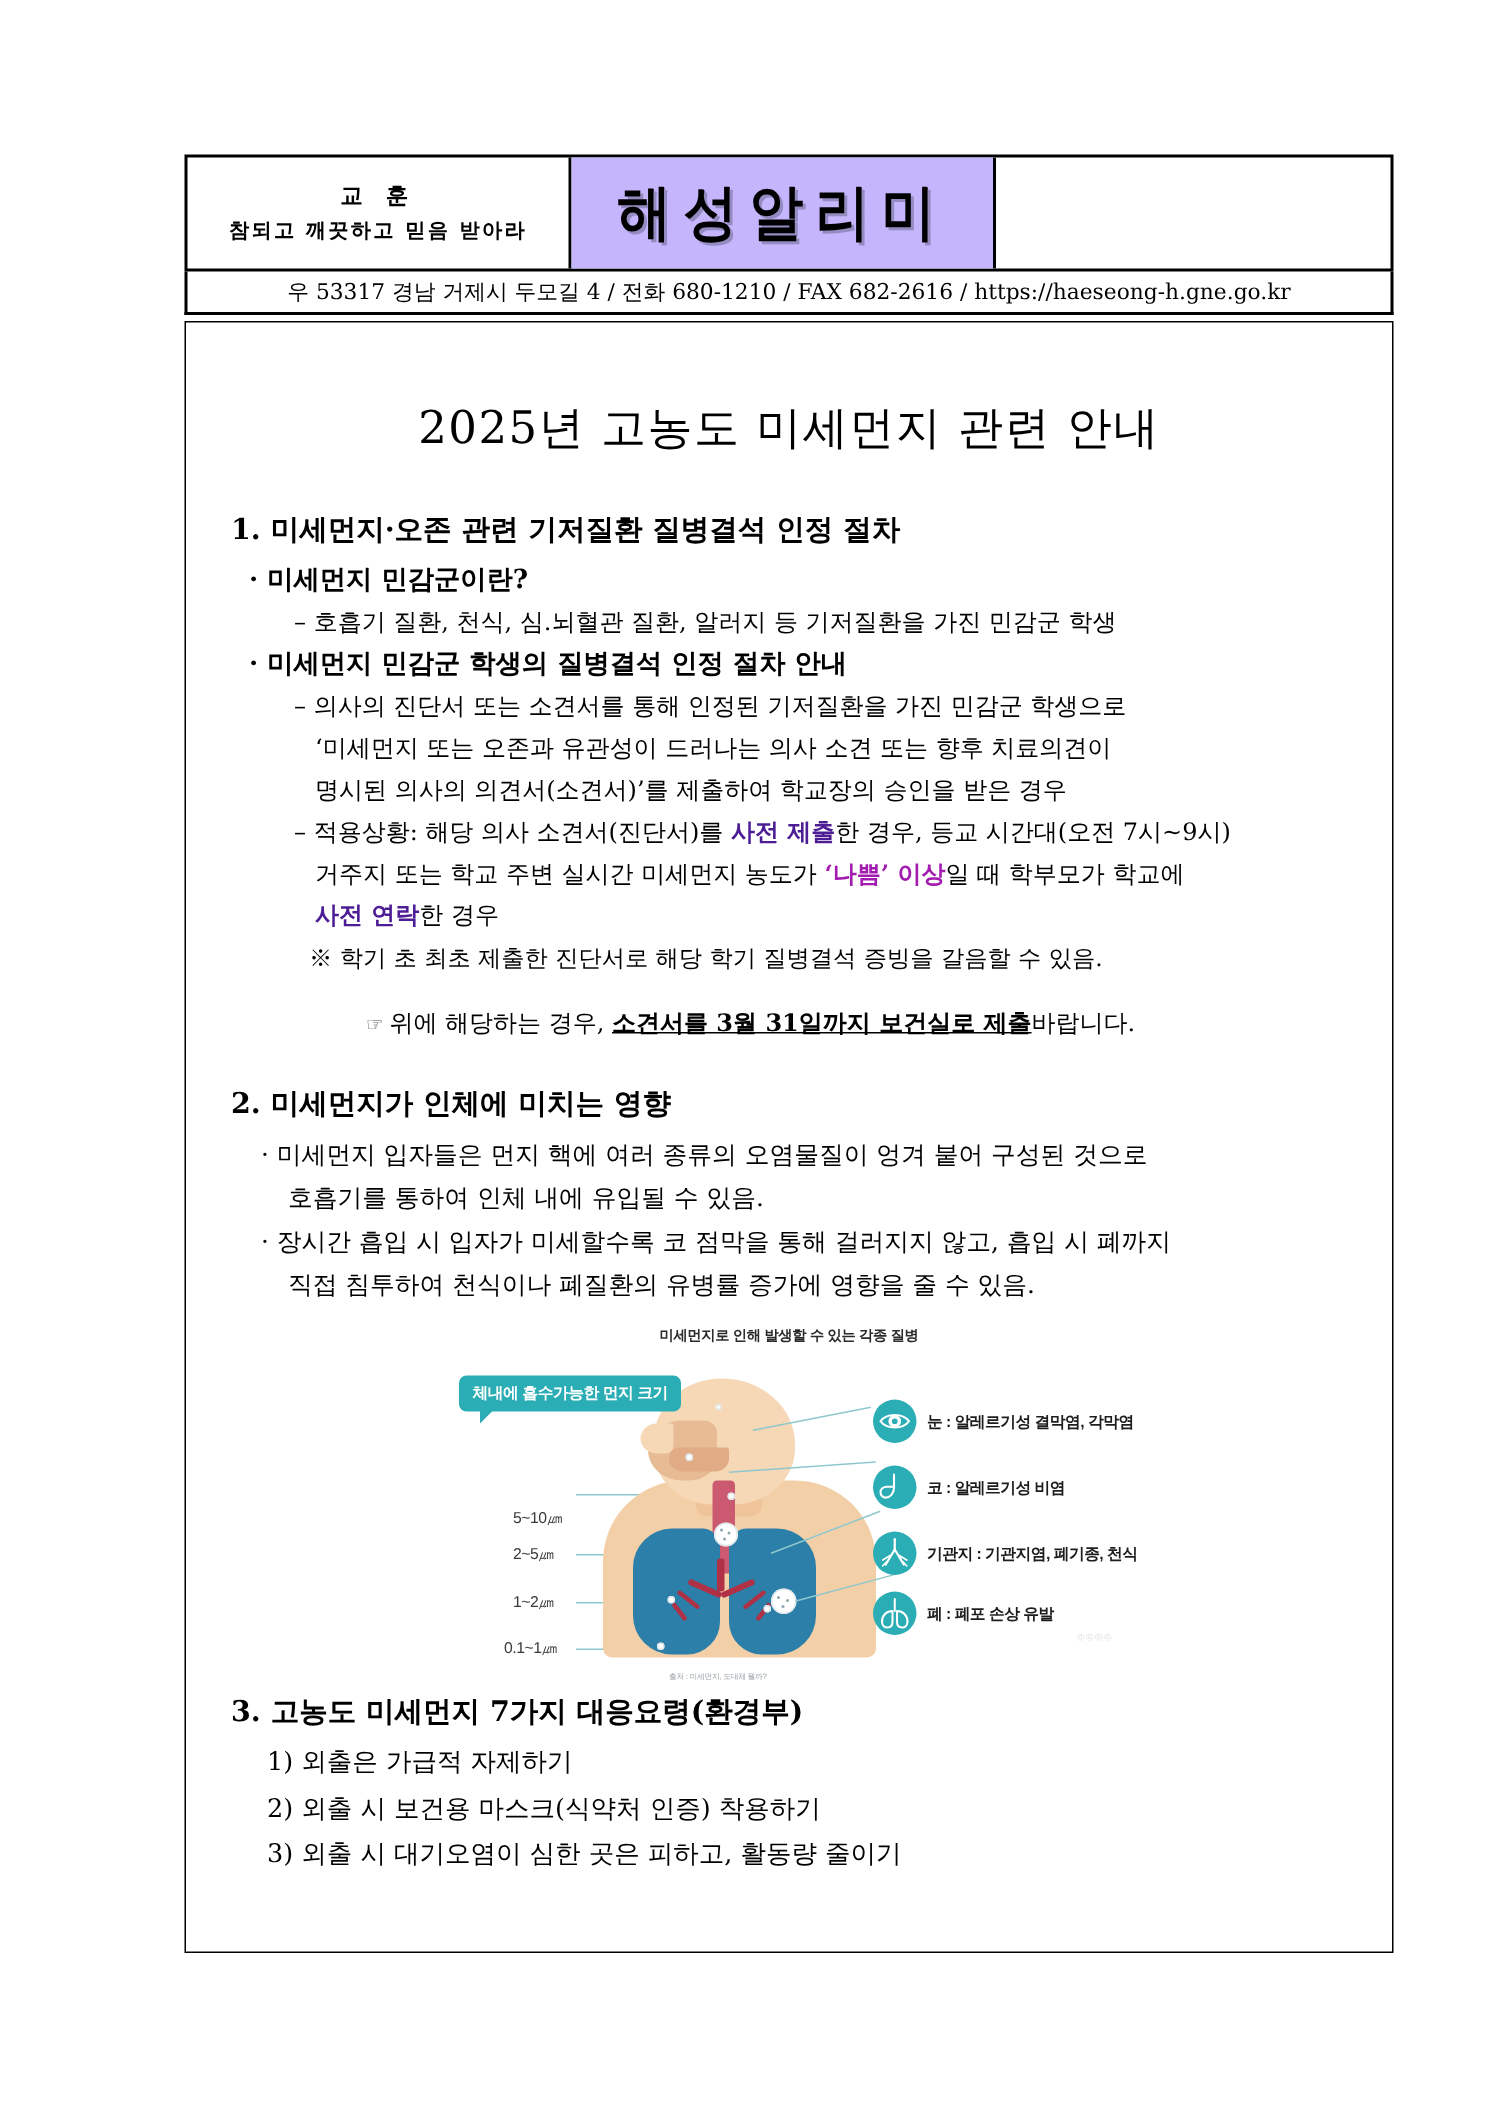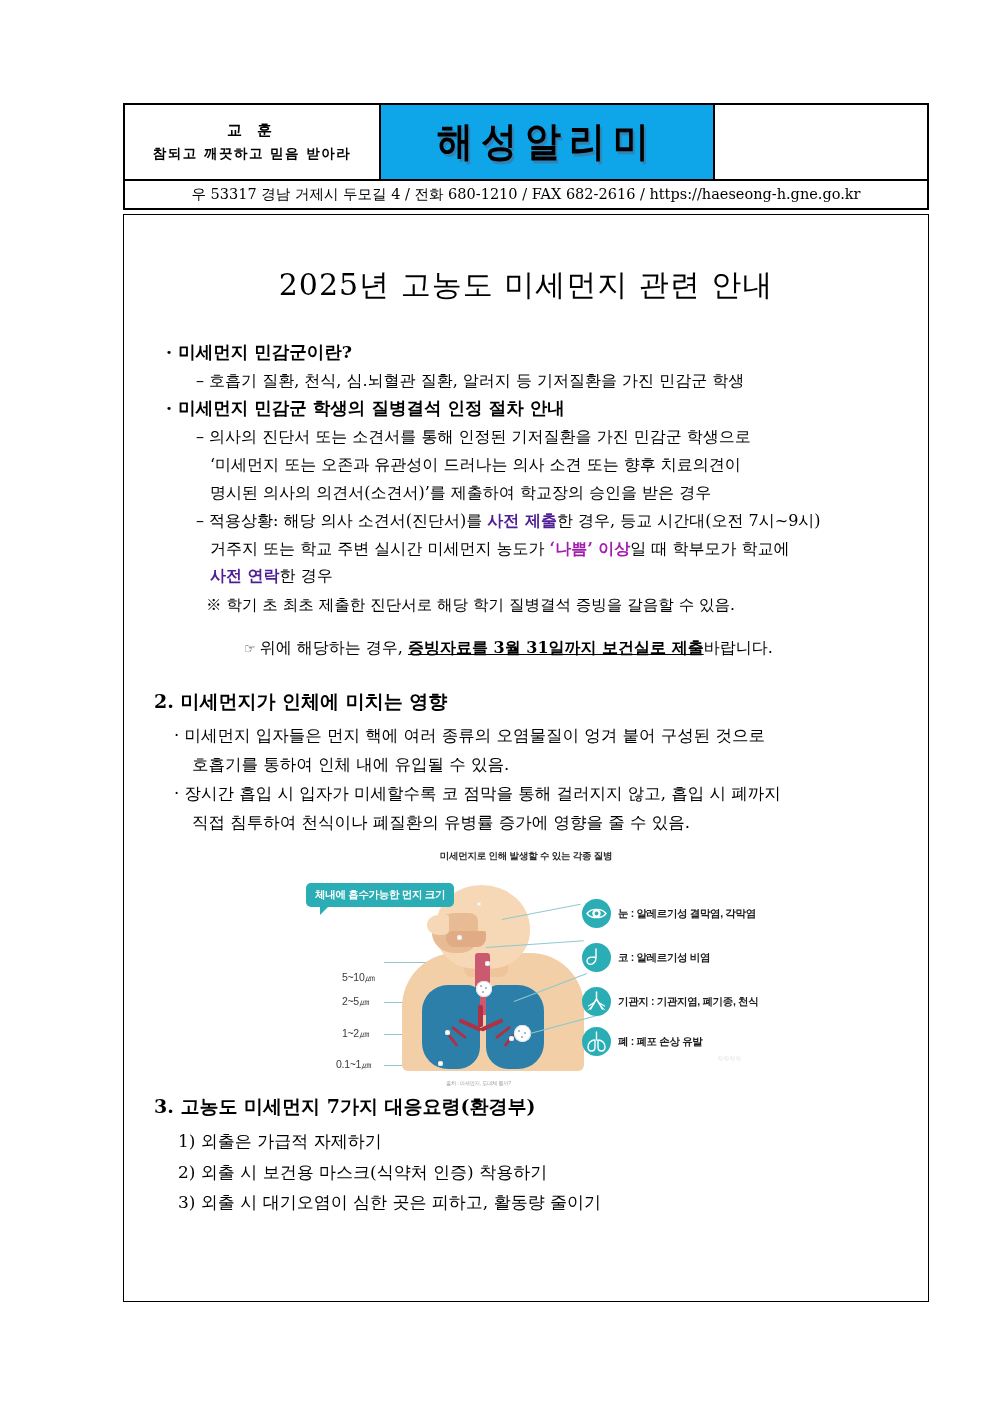--- a/index.html
+++ b/index.html
@@ -56,22 +56,22 @@
     margin-bottom: 5px;
   }
   .mh-motto-text {
     font-family: "DejaVu Serif", serif;
     font-weight: bold;
     font-size: 13.5px;
     letter-spacing: 1.5px;
     white-space: nowrap;
   }
   .mh-logo {
-    width: 334px;
-    background: #0ea5e9;
+    width: 283px;
+    background: #c4b5fd;
     border-right: 2.5px solid #000;
     position: relative;
   }
   .mh-logo-text {
     font-family: "DejaVu Serif", serif;
     font-weight: bold;
     font-size: 36px;
     letter-spacing: 8px;
     color: #000;
     text-shadow: 2px 2px 0 rgba(90,90,120,0.45);
@@ -407,20 +407,21 @@
     </div>
   </div>
 
   <div class="addressbar">우 53317  경남 거제시 두모길 4  /  전화  680-1210 / FAX 682-2616  /  https://haeseong-h.gne.go.kr</div>
 
   <div class="bodybox">
 
     <div class="doc-title">2025년 고농도 미세먼지 관련 안내</div>
 
     <div class="sec">
+      <div class="sec-head">1. 미세먼지·오존 관련 기저질환 질병결석 인정 절차</div>
 
       <div class="lvl1">
         <span>· 미세먼지 민감군이란?</span>
       </div>
       <div class="lvl2">– 호흡기 질환, 천식, 심.뇌혈관 질환, 알러지 등 기저질환을 가진 민감군 학생</div>
 
       <div class="lvl1">
         <span>· 미세먼지 민감군 학생의 </span><span class="u">질병결석 인정</span><span> 절차 안내</span>
       </div>
 
@@ -434,21 +435,21 @@
       <div class="lvl2 cont">
         <span>거주지 또는 학교 주변 실시간 미세먼지 농도가 </span><span class="orange">‘나쁨’ 이상</span><span>일 때 학부모가 학교에</span>
       </div>
       <div class="lvl2 cont">
         <span class="blue">사전 연락</span><span>한 경우</span>
       </div>
 
       <div class="note">※ 학기 초 최초 제출한 진단서로 해당 학기 질병결석 증빙을 갈음할 수 있음.</div>
 
       <div class="callout">
-        <span class="hand">☞</span><span>위에 해당하는 경우, </span><span class="u">증빙자료를 3월 31일까지 보건실로 제출</span><span>바랍니다.</span>
+        <span class="hand">☞</span><span>위에 해당하는 경우, </span><span class="u">소견서를 3월 31일까지 보건실로 제출</span><span>바랍니다.</span>
       </div>
     </div>
 
     <div class="sec">
       <div class="sec-head sec2-head">2. 미세먼지가 인체에 미치는 영향</div>
       <div class="bullets">
         <div class="b">· 미세먼지 입자들은 먼지 핵에 여러 종류의 오염물질이 엉겨 붙어 구성된 것으로</div>
         <div class="b cont">호흡기를 통하여 인체 내에 유입될 수 있음.</div>
         <div class="b">· 장시간 흡입 시 입자가 미세할수록 코 점막을 통해 걸러지지 않고, 흡입 시 폐까지</div>
         <div class="b cont">직접 침투하여 천식이나 폐질환의 유병률 증가에 영향을 줄 수 있음.</div>

